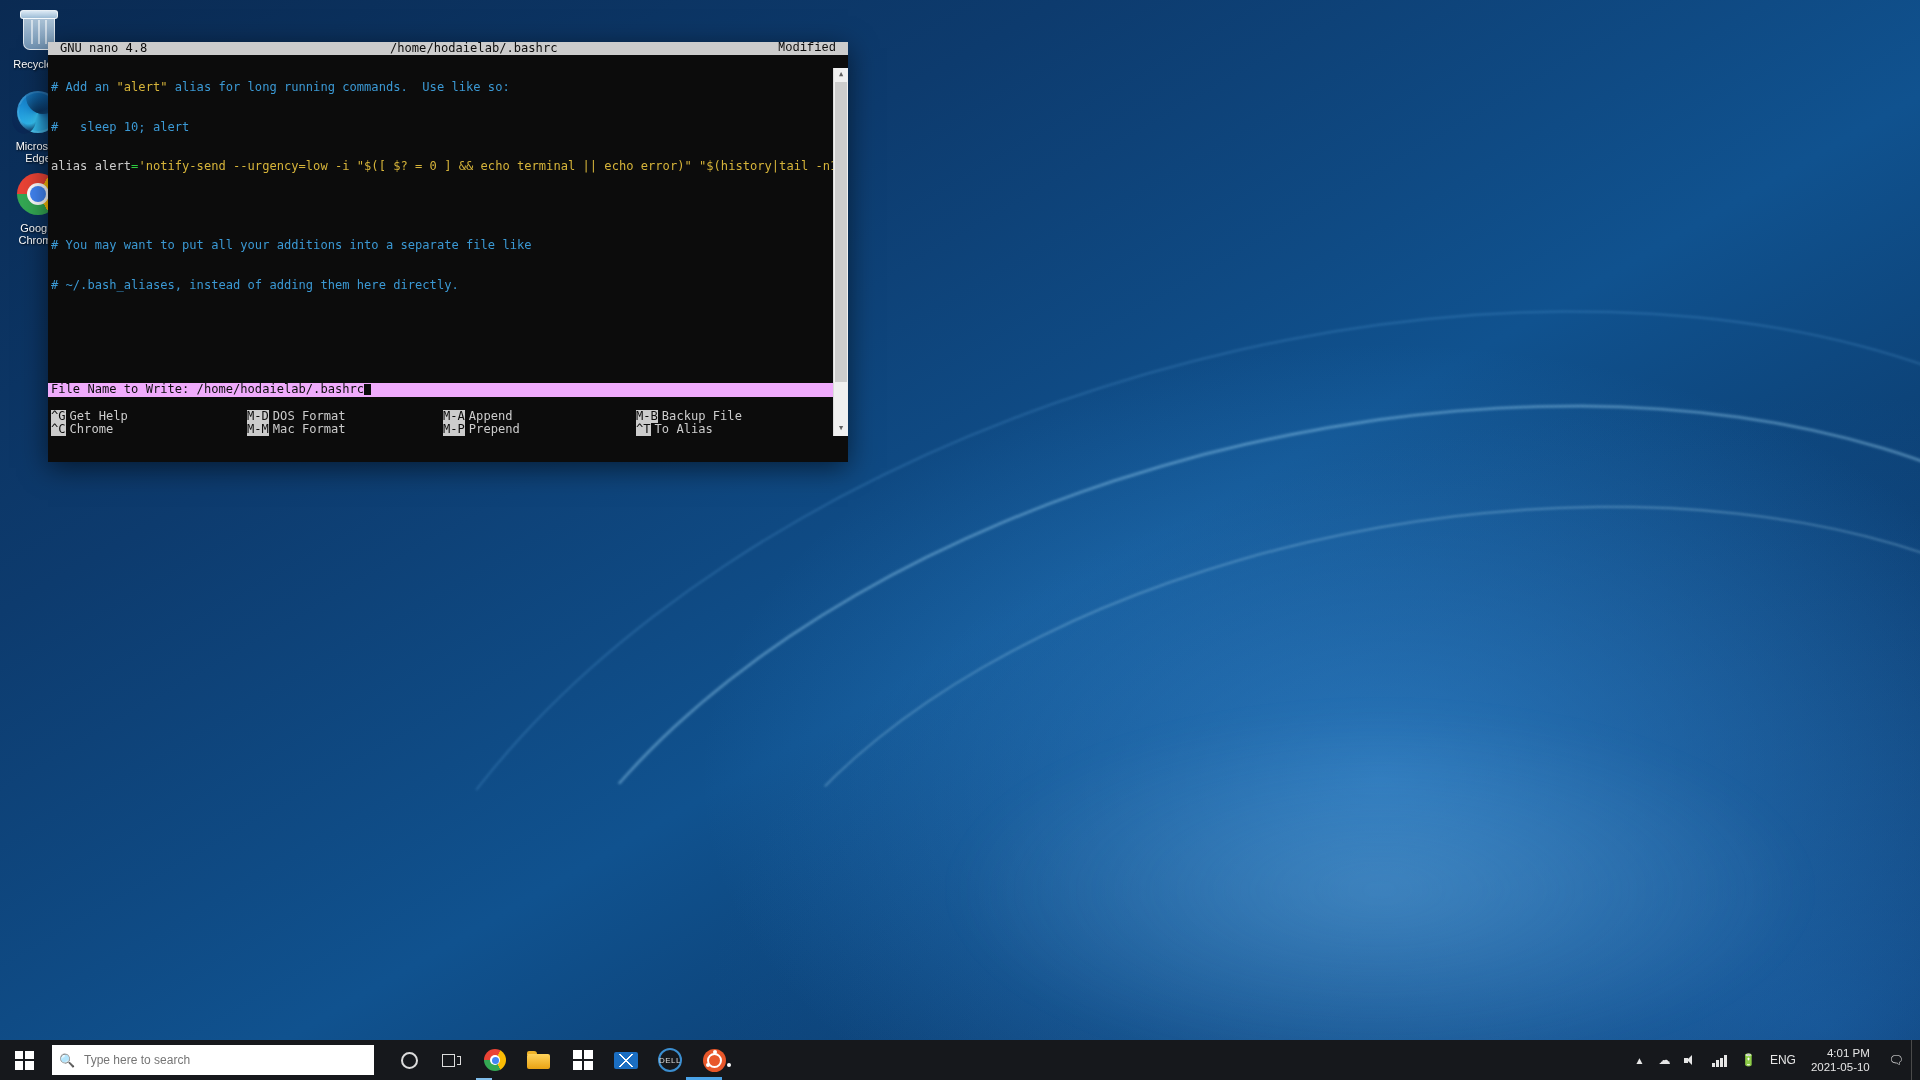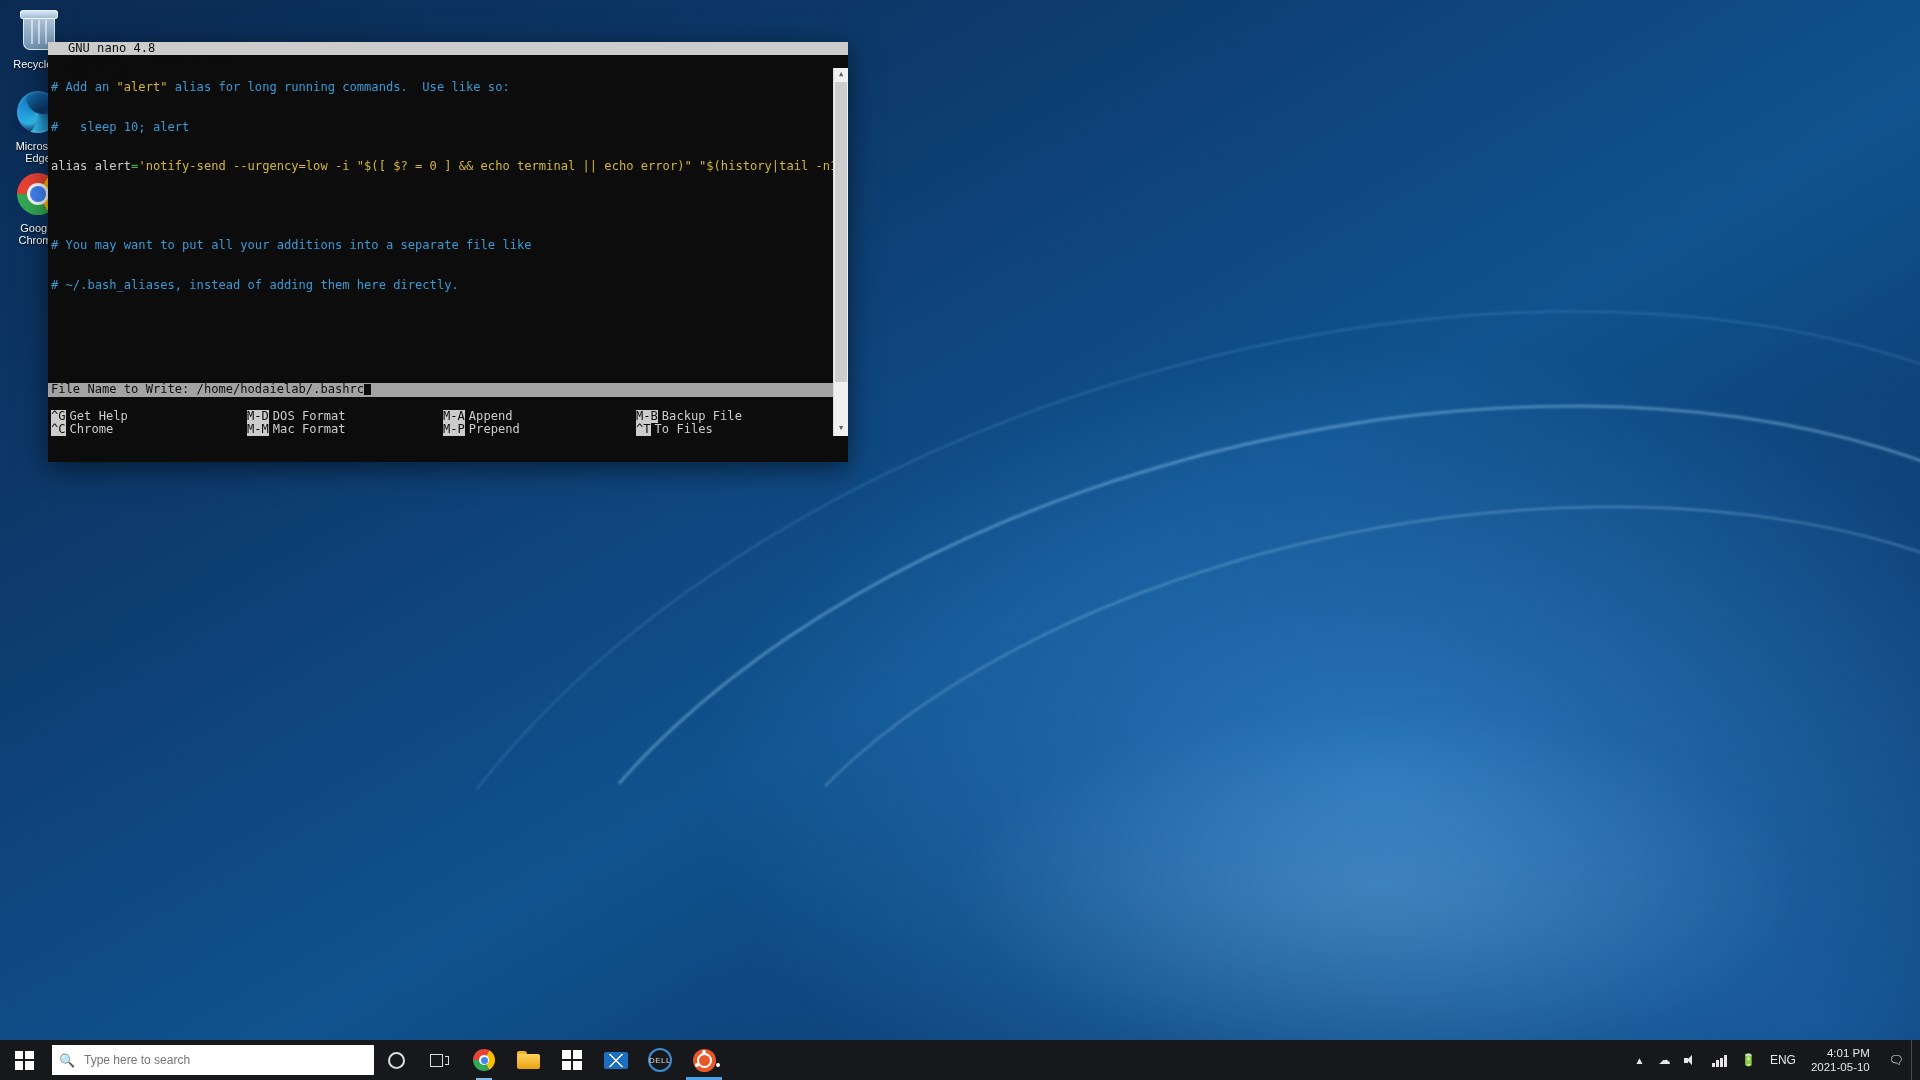--- a/index.html
+++ b/index.html
@@ -138,40 +138,40 @@
     background: #0c0c0c;
     font-family: "DejaVu Sans Mono", "Liberation Mono", monospace;
     font-size: 12.1px;
     line-height: 13.15px;
     color: #cccccc;
     overflow: hidden;
   }
   #nano-header {
     background: #cccccc; color: #0c0c0c;
     height: 13.15px; line-height: 13.15px;
-    display:flex; padding: 0 20px; white-space: pre; flex-direction: column;
+    display:flex; padding: 0 12px; white-space: pre;
   }
   #nano-header .nh-left { width: 330px; }
   #nano-header .nh-mid  { flex: 1 1 auto; }
   #nano-header .nh-right{ white-space: pre; font-family: Liberation Mono, monospace; }
 
   #nano-body { padding: 0 0 0 3px; white-space: pre; }
   #nano-body .bl { height: 13.15px; }
   .code-line { height: 13.15px; white-space: pre; overflow: hidden; }
 
   .cmt  { color: #3b99d4; }
   .cmt-hl { color: #d6b43a; }
   .kw   { color: #2ecc40; }
   .plain{ color: #cccccc; }
   .str  { color: #d6b43a; }
 
   #nano-status {
     position:absolute; left:0; right:0; bottom:39.4px;
     height: 13.15px; line-height: 13.15px;
-    background:#a3a3a3; color:#0c0c0c; white-space: pre; padding-left:3px;
+    background:#f0abfc; color:#0c0c0c; white-space: pre; padding-left:3px;
   }
   #nano-status .cursor {
     display:inline-block; width:7px; height:11px; background:#0c0c0c;
     vertical-align:-2px;
   }
   #nano-shortcuts {
     position:absolute; left:0; right:0; bottom:0;
     height: 26.3px; background:#0c0c0c;
   }
   .sc-row { display:flex; height:13.15px; line-height:13.15px; white-space:pre; }
@@ -209,21 +209,21 @@
   #search-box {
     width: 322px; height: 30px; background:#fff; margin-left:4px;
     display:flex; align-items:center; border-radius:0;
   }
   #search-box .s-icon { width:30px; text-align:center; font-size:13px; color:#333; }
   #search-box input {
     border:none; outline:none; flex:1 1 auto; font-size:12px; color:#333;
     font-family:"Liberation Sans", sans-serif; background:transparent;
   }
 
-  .tb-btn { width:44px; height:40px; display:flex; align-items:center; justify-content:center; position:relative; }
+  .tb-btn { width:44px; height:40px; display:flex; align-items:center; justify-content:flex-end; position:relative; }
   .tb-btn.active:after {
     content:""; position:absolute; left:4px; right:4px; bottom:0; height:3px; background:#4aa3e8;
   }
   .tb-btn.running:after {
     content:""; position:absolute; left:14px; right:14px; bottom:0; height:2px; background:#7fbcea;
   }
 
   .cortana-o { width:17px; height:17px; border-radius:50%; border:2px solid #dcdcdc; box-sizing:border-box; }
   .taskview { width:20px; height:15px; position:relative; }
   .taskview:before { content:""; position:absolute; left:0; top:1px; width:13px; height:13px; border:1.5px solid #dcdcdc; box-sizing:border-box;}
@@ -356,21 +356,21 @@
         <div class="sc-row">
           <div class="sc-cell sc-c1"><span class="sc-key">^G</span><span class="sc-lbl">Get Help</span></div>
           <div class="sc-cell sc-c2"><span class="sc-key">M-D</span><span class="sc-lbl">DOS Format</span></div>
           <div class="sc-cell sc-c3"><span class="sc-key">M-A</span><span class="sc-lbl">Append</span></div>
           <div class="sc-cell sc-c4"><span class="sc-key">M-B</span><span class="sc-lbl">Backup File</span></div>
         </div>
         <div class="sc-row">
           <div class="sc-cell sc-c1"><span class="sc-key">^C</span><span class="sc-lbl">Chrome</span></div>
           <div class="sc-cell sc-c2"><span class="sc-key">M-M</span><span class="sc-lbl">Mac Format</span></div>
           <div class="sc-cell sc-c3"><span class="sc-key">M-P</span><span class="sc-lbl">Prepend</span></div>
-          <div class="sc-cell sc-c4"><span class="sc-key">^T</span><span class="sc-lbl">To Files</span></div>
+          <div class="sc-cell sc-c4"><span class="sc-key">^T</span><span class="sc-lbl">To Alias</span></div>
         </div>
       </div>
 
       <div id="nano-scroll">
         <div class="arrow">▲</div>
         <div class="thumb"></div>
         <div class="arrow" style="position:absolute;bottom:0;left:0;">▼</div>
       </div>
 
     </div>

